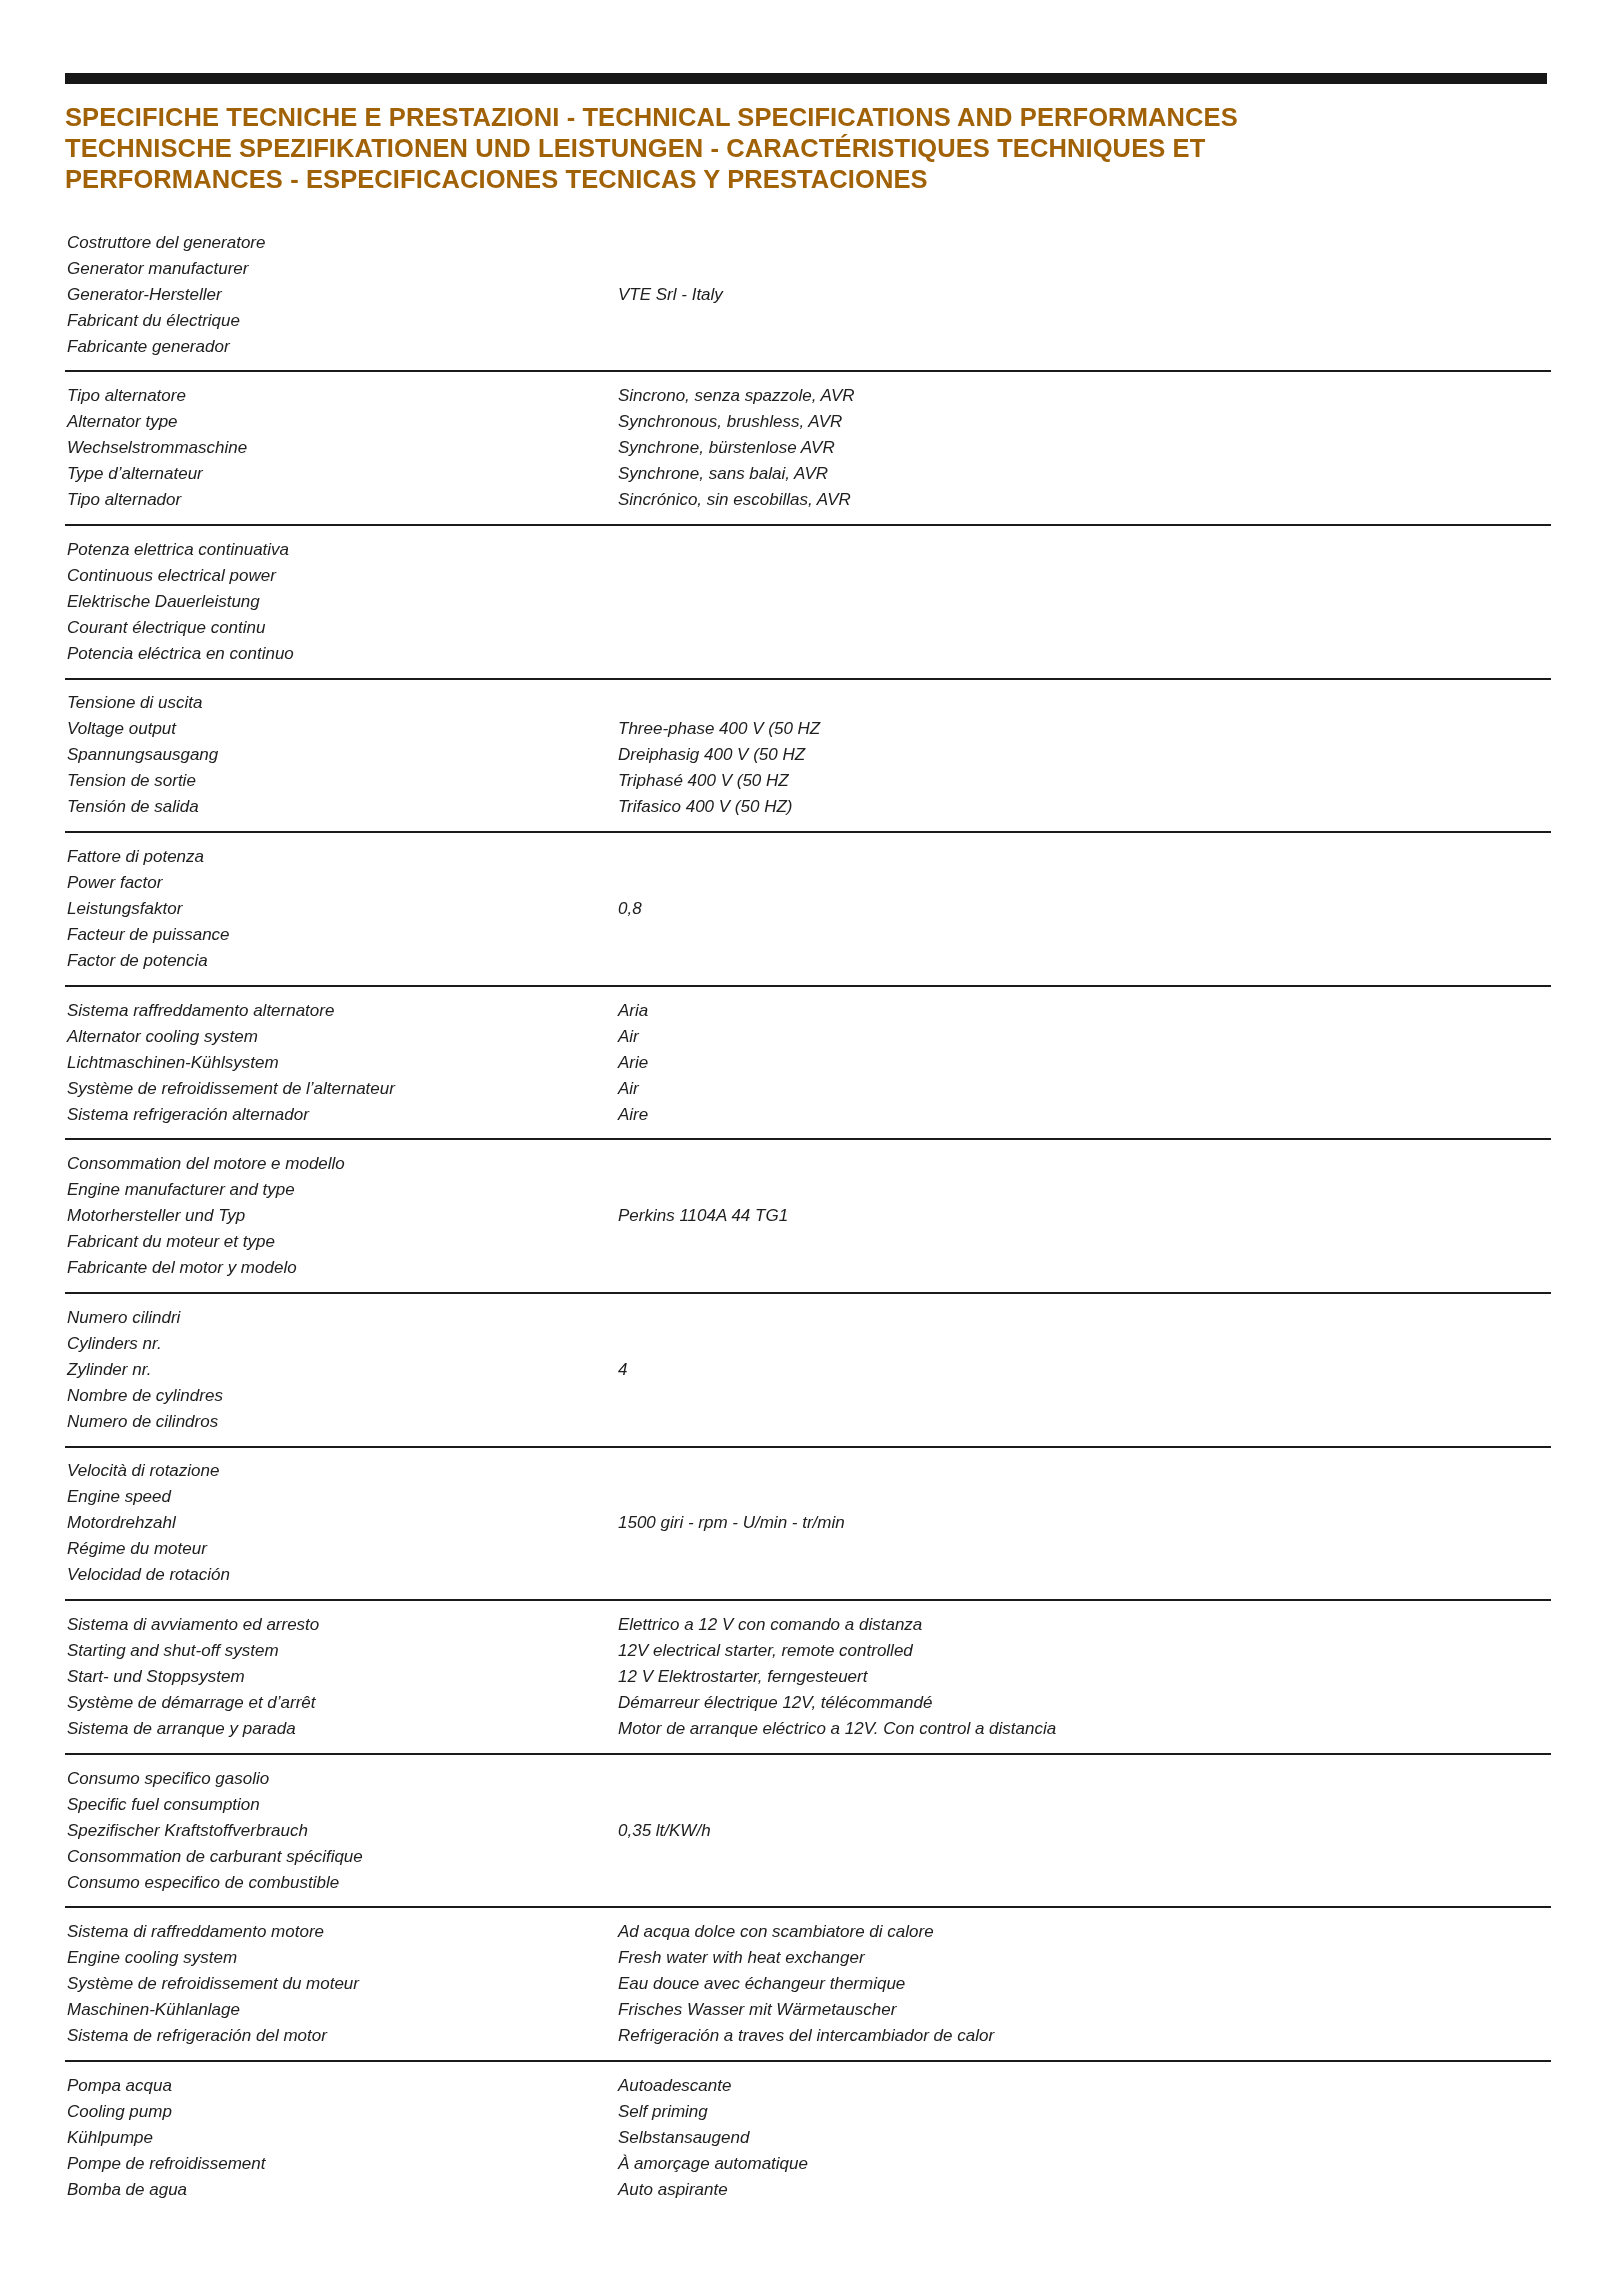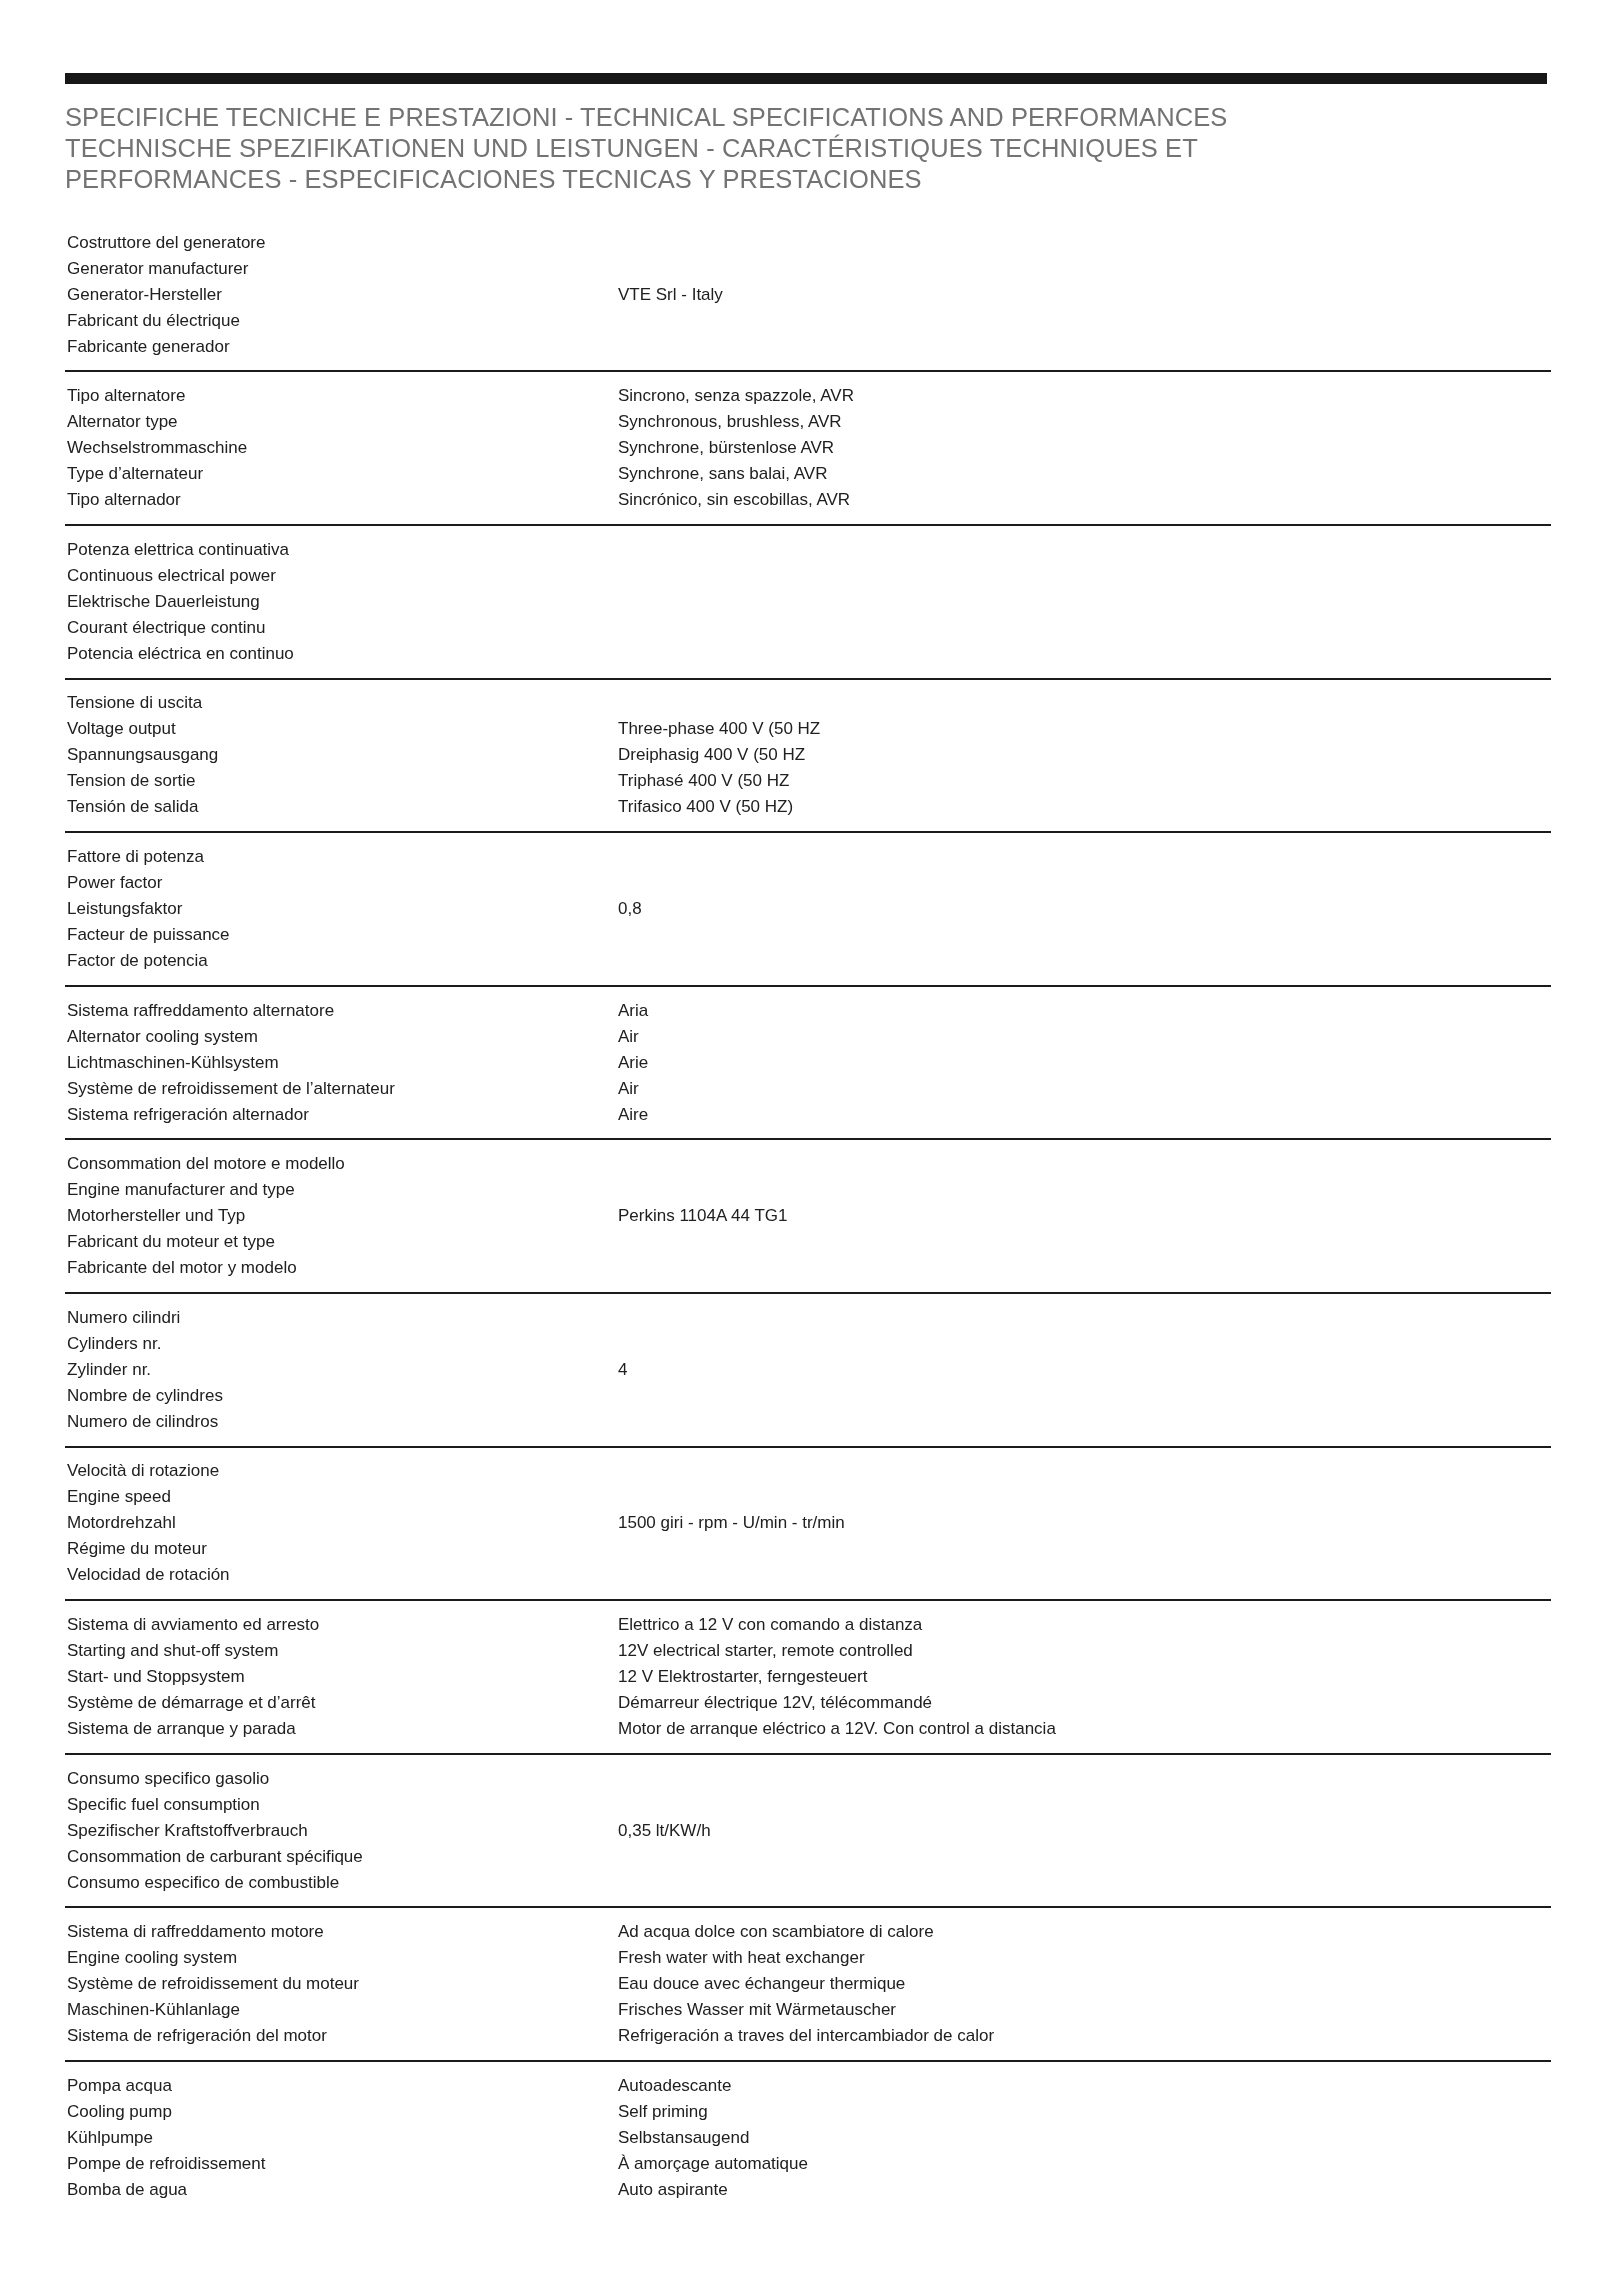--- a/index.html
+++ b/index.html
@@ -23,32 +23,33 @@
   }
   .top-bar {
     width: 1482px;
     height: 10.8px;
     background: #171717;
   }
   .doc-title {
     margin-top: 18.6px;
     font-size: 25.5px;
     line-height: 31px;
-    font-weight: 400;
+    font-weight: 700;
     letter-spacing: 0.1px;
-    color: #737373;
+    color: #a16207;
   }
   .specs {
     margin-top: 23.5px;
     font-size: 17px;
     line-height: 26px;
     color: #202020;
   }
   .section {
     padding: 10.8px 0 10.8px 2px;
+    font-style: italic;
   }
   .divider {
     width: 1486px;
     border-top: 2px solid #1b1b1b;
   }
   .row {
     display: flex;
     align-items: baseline;
   }
   .label {

